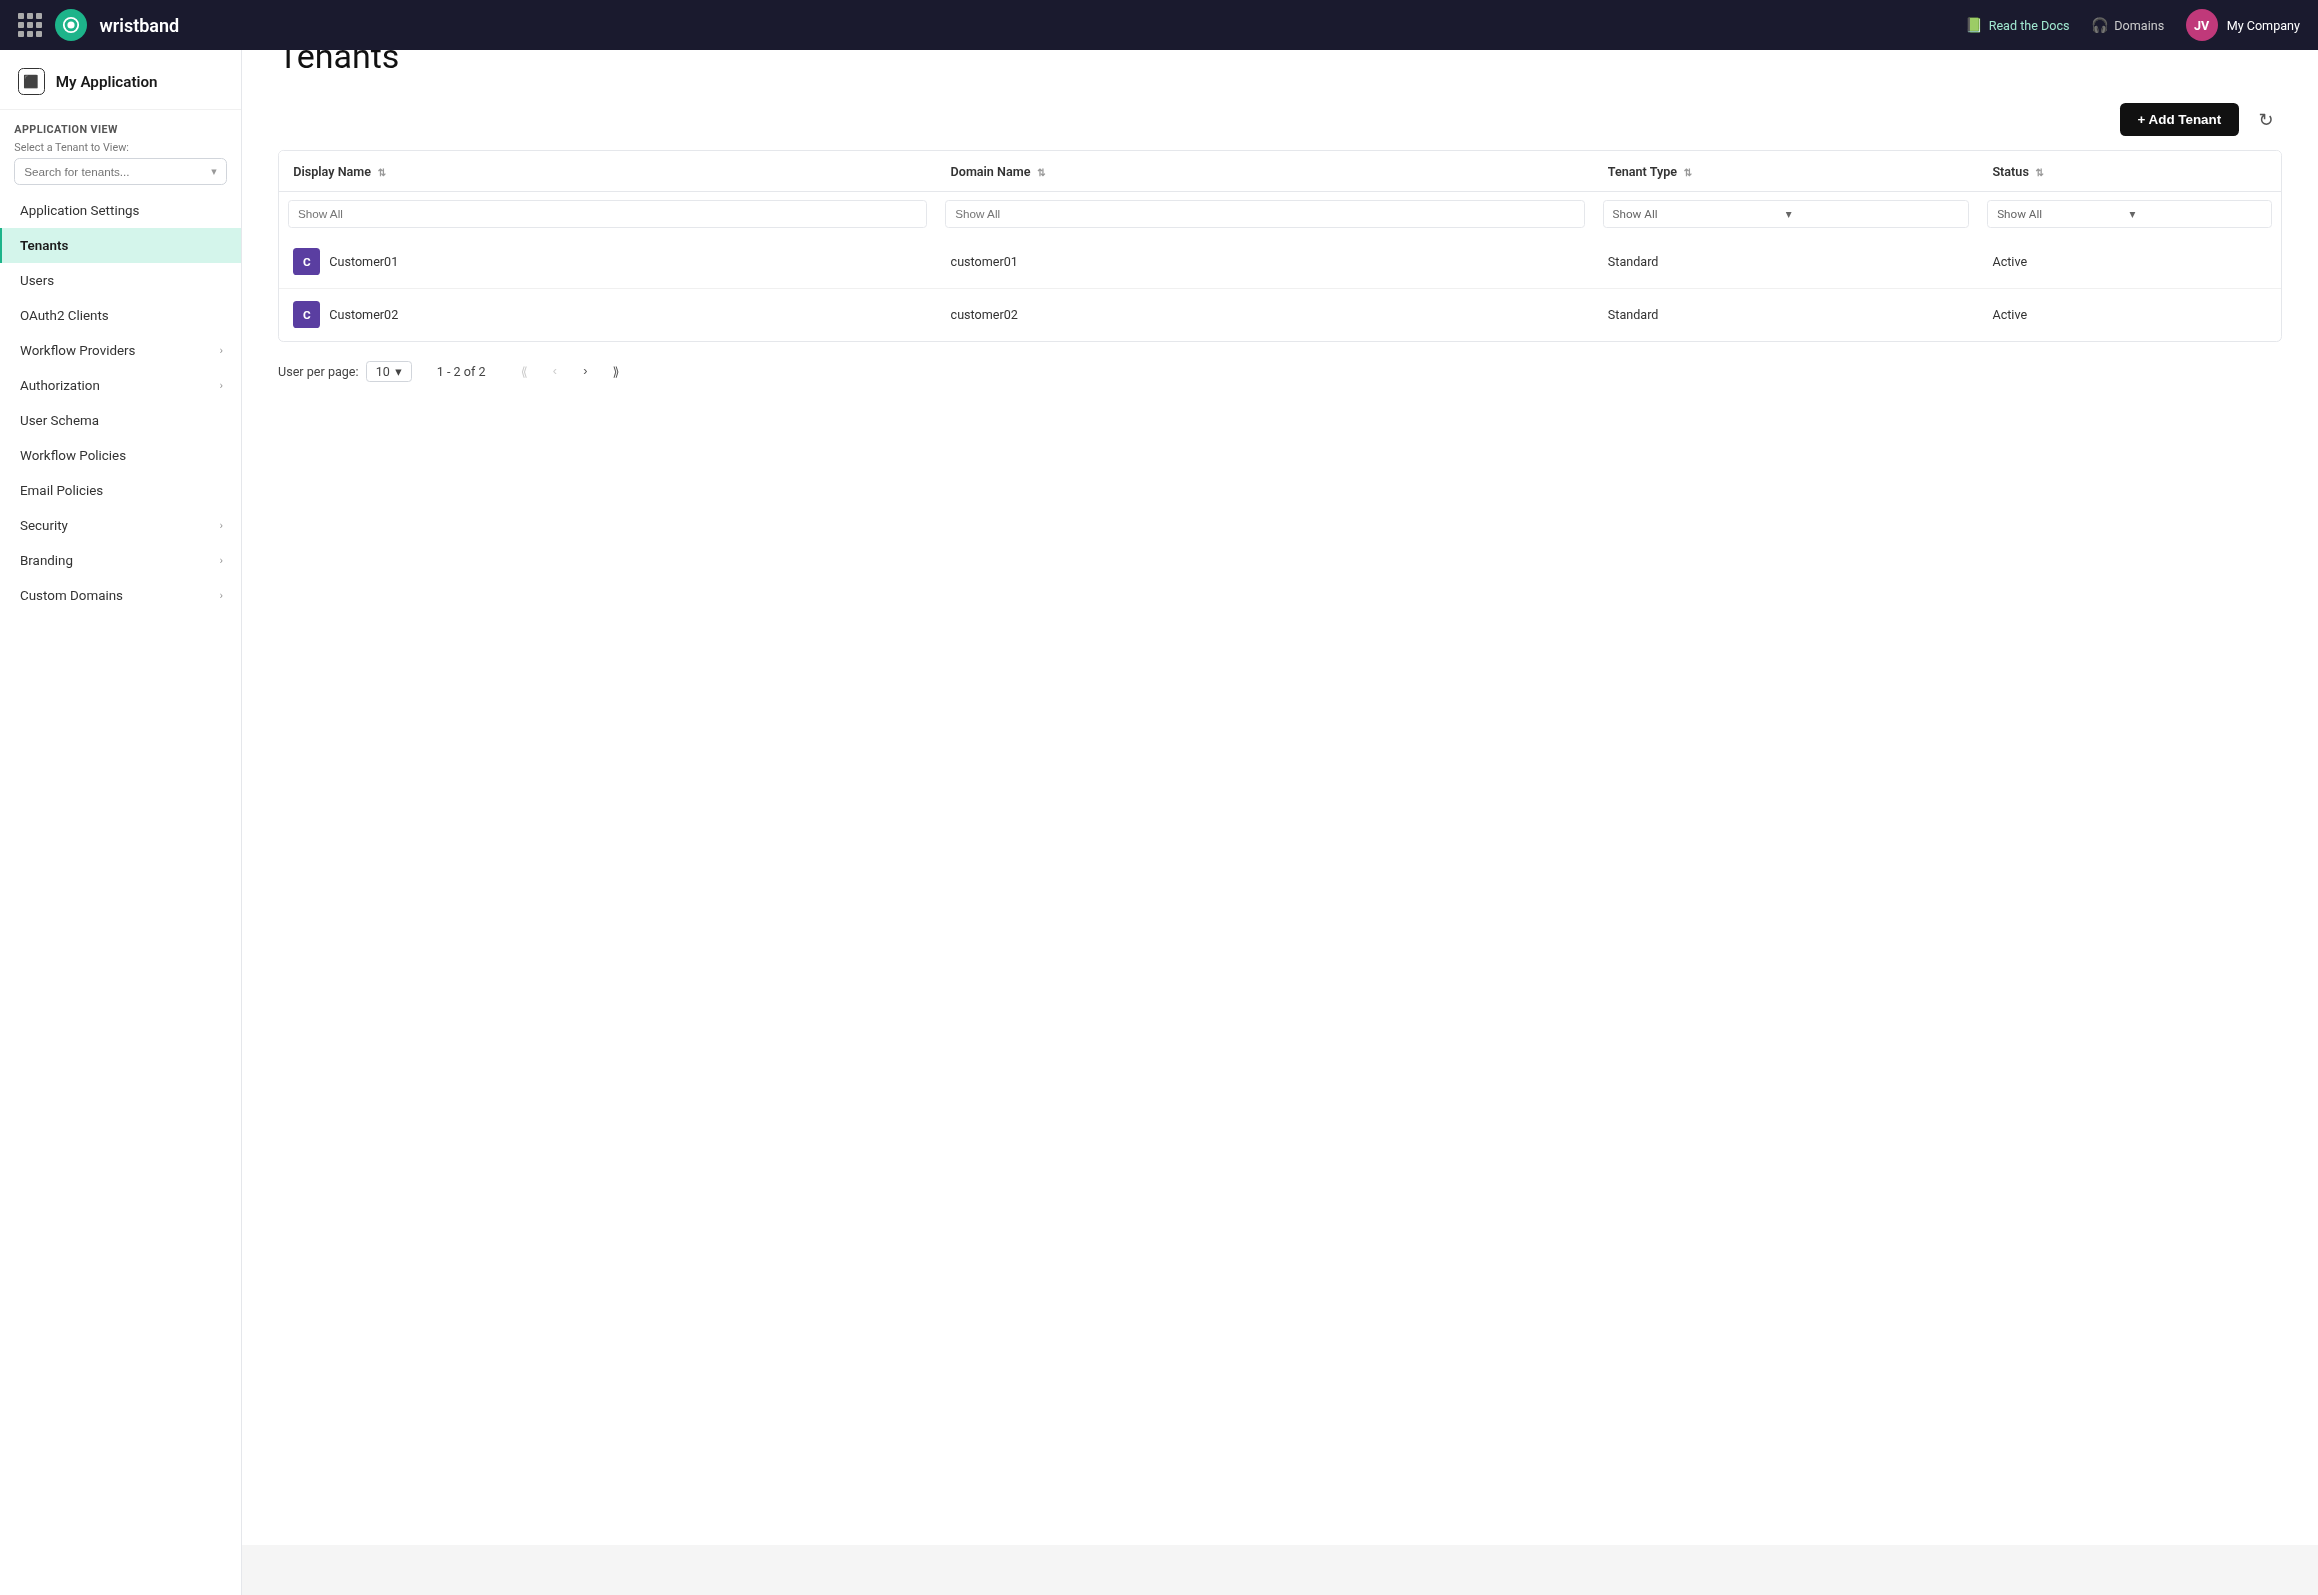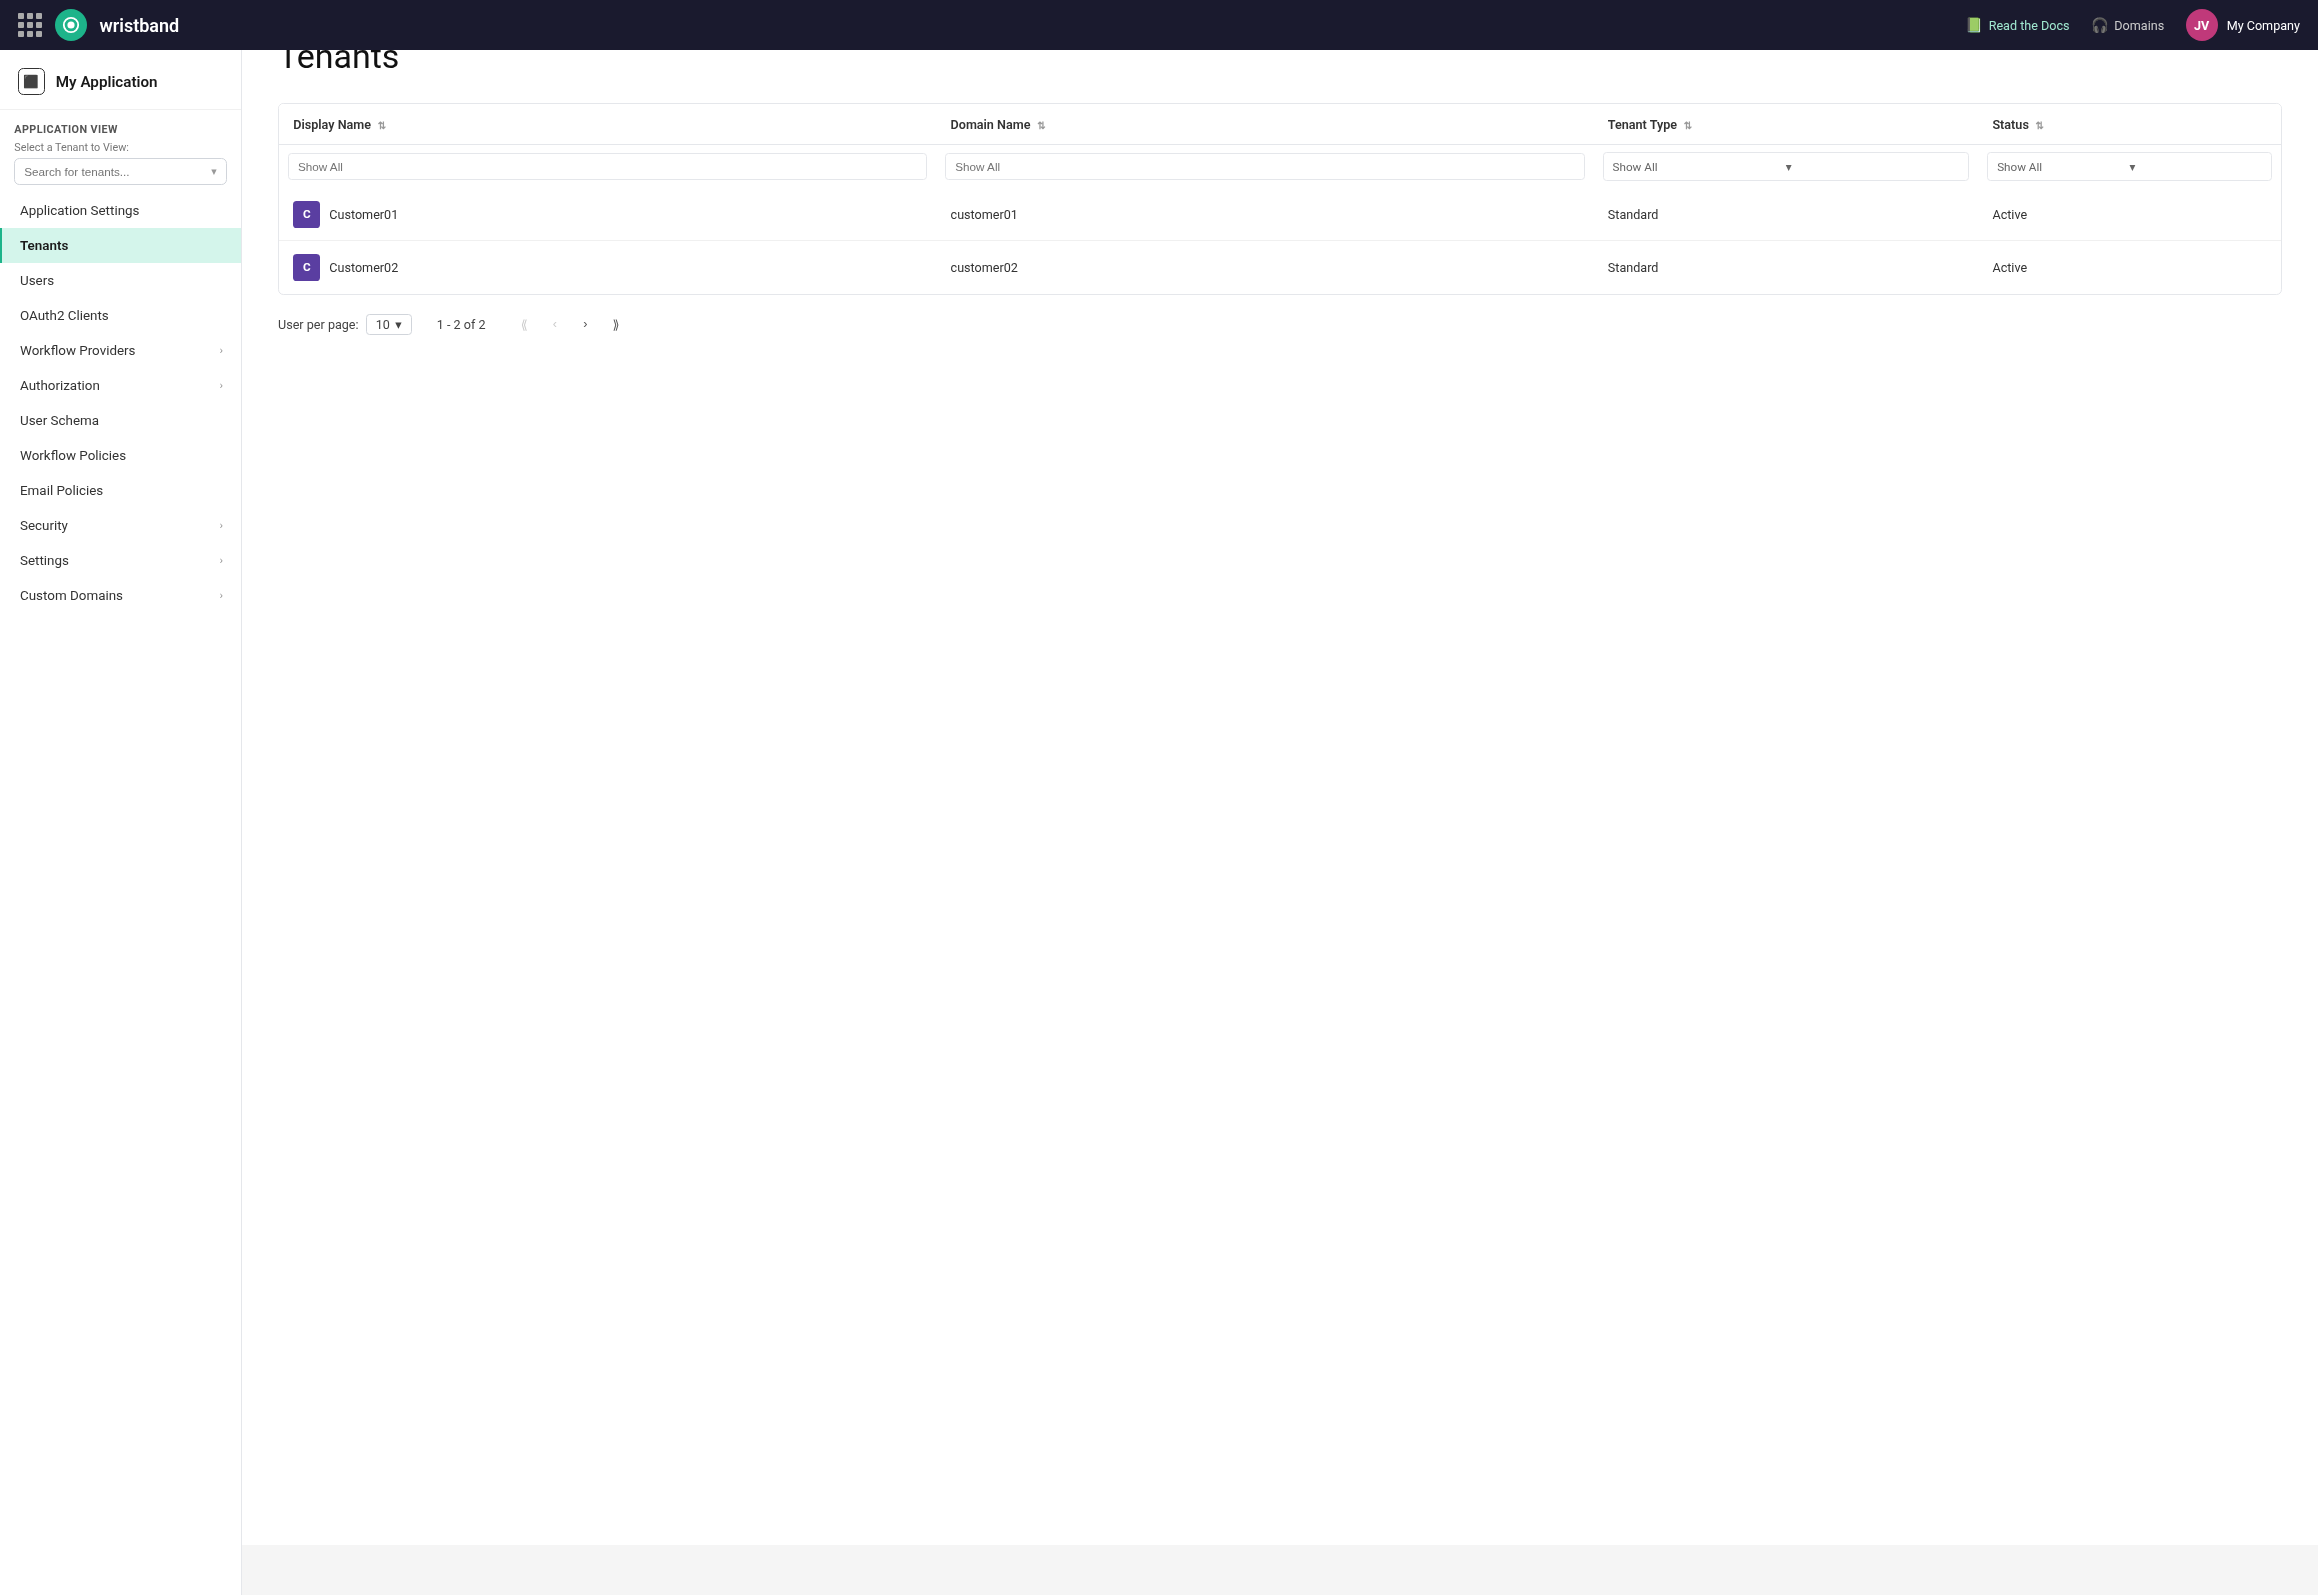--- a/index.html
+++ b/index.html
@@ -224,33 +224,39 @@
         <span>Workflow Policies</span>
       </div>
       <div class="nav-item">
         <span>Email Policies</span>
       </div>
       <div class="nav-item">
         <span>Security</span>
         <span class="chevron">›</span>
       </div>
       <div class="nav-item">
-        <span>Settings</span>
+        <span>Branding</span>
         <span class="chevron">›</span>
       </div>
       <div class="nav-item">
         <span>Custom Domains</span>
         <span class="chevron">›</span>
       </div>
     </div>
 </div>
 
 <div class="main-content">
   <h1 class="page-title">Tenants</h1>
 
+  <div class="table-toolbar">
+    <button class="add-btn">+ Add Tenant</button>
+    <button class="refresh-btn">
+      <span>↻</span>
+    </button>
+  </div>
 
   <div class="tenant-table">
     <table>
       <thead>
         <tr id="table-header-row">
             <th><span>Display Name</span> <span class="sort-icon">⇅</span></th>
             <th><span>Domain Name</span> <span class="sort-icon">⇅</span></th>
             <th><span>Tenant Type</span> <span class="sort-icon">⇅</span></th>
             <th><span>Status</span> <span class="sort-icon">⇅</span></th>
           </tr>

